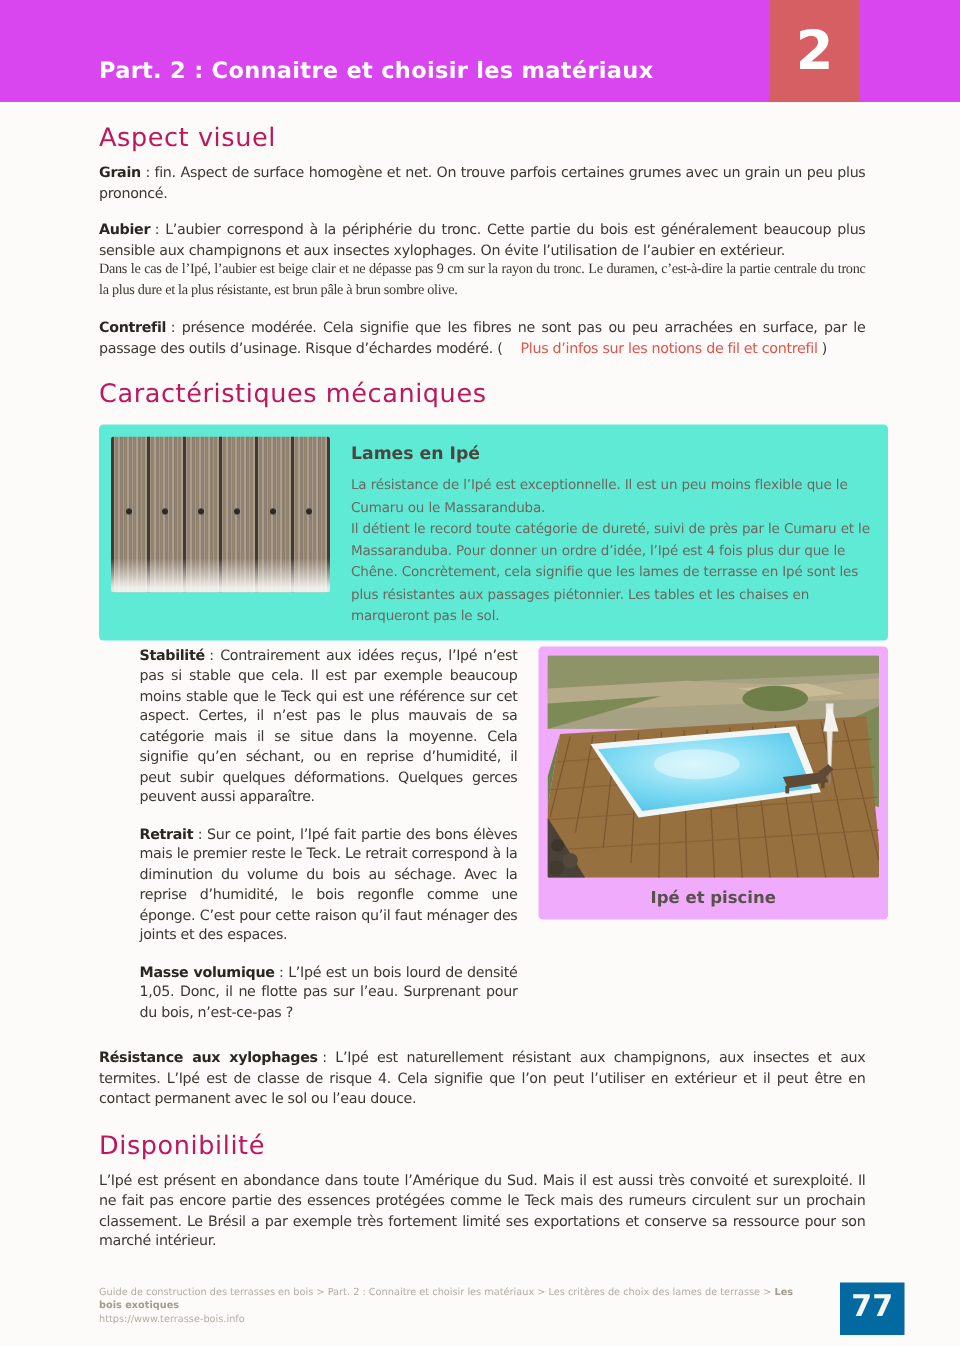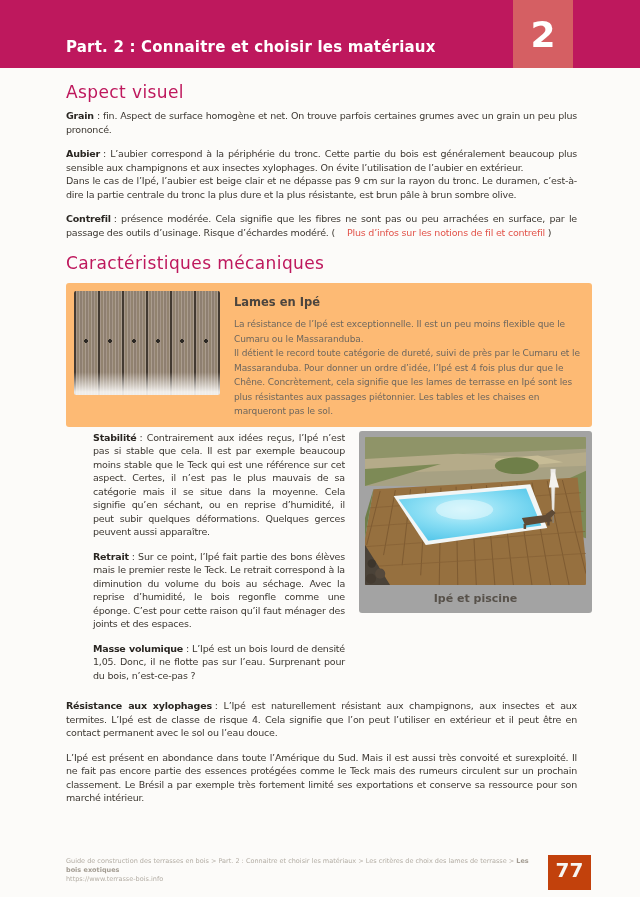--- a/index.html
+++ b/index.html
@@ -6,21 +6,21 @@
   html,body { margin:0; padding:0; }
   body {
     width:640px; height:897px; overflow:hidden; position:relative;
     background:#fcfbf9;
     font-family:"DejaVu Sans","Liberation Sans",sans-serif;
     color:#3c3731;
     -webkit-font-smoothing:antialiased;
   }
   
   .band {
-    position:relative; width:640px; height:68px; background:#be185d;
+    position:relative; width:640px; height:68px; background:#d946ef;
   }
   .band h1 {
     position:absolute; left:66px; bottom:12px; margin:0;
     font-size:15px; font-weight:bold; color:#ffffff; letter-spacing:0.2px;
   }
   .chapter-badge {
     position:absolute; left:513px; top:0; width:60px; height:68px;
     background:#d55f63; color:#ffffff; font-size:36px; font-weight:bold;
     display:flex; align-items:center; justify-content:center;
   }
@@ -28,25 +28,25 @@
   .content { padding:0 48px 0 66px; }
   h2.section {
     margin:14px 15px 7px 0; font-size:17px; font-weight:normal;
     color:#be185d; letter-spacing:0.4px;
   }
   p.para {
     margin:0 15px 11px 0; font-size:9.5px; line-height:13.5px;
     letter-spacing:-0.2px; text-align:justify; color:#3c3731;
   }
   p.para .lbl { font-weight:bold; color:#2a2622; margin-right:3px; }
-  p.para .line { display:block; }
+  p.para .line { display:block;font-family:Liberation Serif, serif; }
   a.redlink { color:#e2534a; text-decoration:none;padding-left:12px; }
   
   .infobox {
-    background:#fdba74; border-radius:3px; padding:8px;
+    background:#5eead4; border-radius:3px; padding:8px;
     display:flex; gap:14px; margin:10px 0 4px 0; min-height:118px;
   }
   .wood {
     flex:none; width:146px; height:104px; border-radius:2px;
     background-image:
       linear-gradient(to bottom, rgba(250,249,247,0) 78%, rgba(250,249,247,0.9) 97%),
       radial-gradient(circle 2px at 12px 50px, #2c2824 96%, rgba(0,0,0,0) 100%),
       repeating-linear-gradient(90deg, rgba(35,28,22,0.7) 0 2px, rgba(35,28,22,0) 2px 24px),
       repeating-linear-gradient(90deg, #8e7f71 0 2px, #a59689 2px 3px, #92836f 3px 5px, #ab9d8e 5px 6px);
     background-size:100% 100%, 24px 100%, 100% 100%, 100% 100%;
@@ -58,35 +58,35 @@
   }
   .infobox-text p {
     margin:0; font-size:9px; line-height:14.5px; letter-spacing:-0.1px; color:#6e675e;
   }
   
   .props-cols { display:flex; gap:14px;margin-left:27px; }
   .props-left { flex:none; width:252px; }
   .props-left p.para { margin-right:0; }
   .props-right { flex:1; }
   .figure-card {
-    background:#a3a3a3; border-radius:3px; padding:6px 6px 4px 6px; text-align:center;
+    background:#f0abfc; border-radius:3px; padding:6px 6px 4px 6px; text-align:center;
   }
   .figure-card svg { display:block; width:100%; height:auto; border-radius:1px; }
   .figure-caption {
     font-size:11px; font-weight:bold; color:#57514a; padding:7px 0 4px 0;
   }
   
   .footer {
     position:absolute; left:66px; right:110px; bottom:13px;
     font-size:6.5px; line-height:9px; color:#b3ada4; letter-spacing:0;
   }
   .footer b { color:#a39c92; }
   .page-num {
-    position:absolute; left:548px; top:855px; width:43px; height:35px;
-    background:#c2410c; color:#f7f5f2; font-size:20px; font-weight:bold;
+    position:absolute; left:560px; top:855px; width:43px; height:35px;
+    background:#0369a1; color:#f7f5f2; font-size:20px; font-weight:bold;
     display:flex; align-items:flex-start; justify-content:center; padding-top:3px;
   }
 </style>
 </head>
 <body>
 
 <header class="band">
   <h1>Part. 2 : Connaitre et choisir les matériaux</h1>
   <div class="chapter-badge">2</div>
 </header>
@@ -203,20 +203,21 @@
         <figcaption class="figure-caption">Ipé et piscine</figcaption>
       </figure>
     </div>
   </div>
 
   <p class="para" style="margin-top:6px">
     <span class="lbl">Résistance aux xylophages</span><span>: L’Ipé est naturellement résistant aux champignons, aux insectes et aux termites. L’Ipé est de classe de risque 4. Cela signifie que l’on peut l’utiliser en extérieur et il peut être en contact permanent avec le sol ou l’eau douce.</span>
   </p>
 
 
+  <h2 class="section">Disponibilité</h2>
 
   <p class="para">
     <span>L’Ipé est présent en abondance dans toute l’Amérique du Sud. Mais il est aussi très convoité et surexploité. Il ne fait pas encore partie des essences protégées comme le Teck mais des rumeurs circulent sur un prochain classement. Le Brésil a par exemple très fortement limité ses exportations et conserve sa ressource pour son marché intérieur.</span>
   </p>
 
 </main>
 
 <div class="footer">
   <div><span>Guide de construction des terrasses en bois &gt; Part. 2 : Connaitre et choisir les matériaux &gt; Les critères de choix des lames de terrasse &gt; </span><b>Les bois exotiques</b></div>
   <div>https://www.terrasse-bois.info</div>

